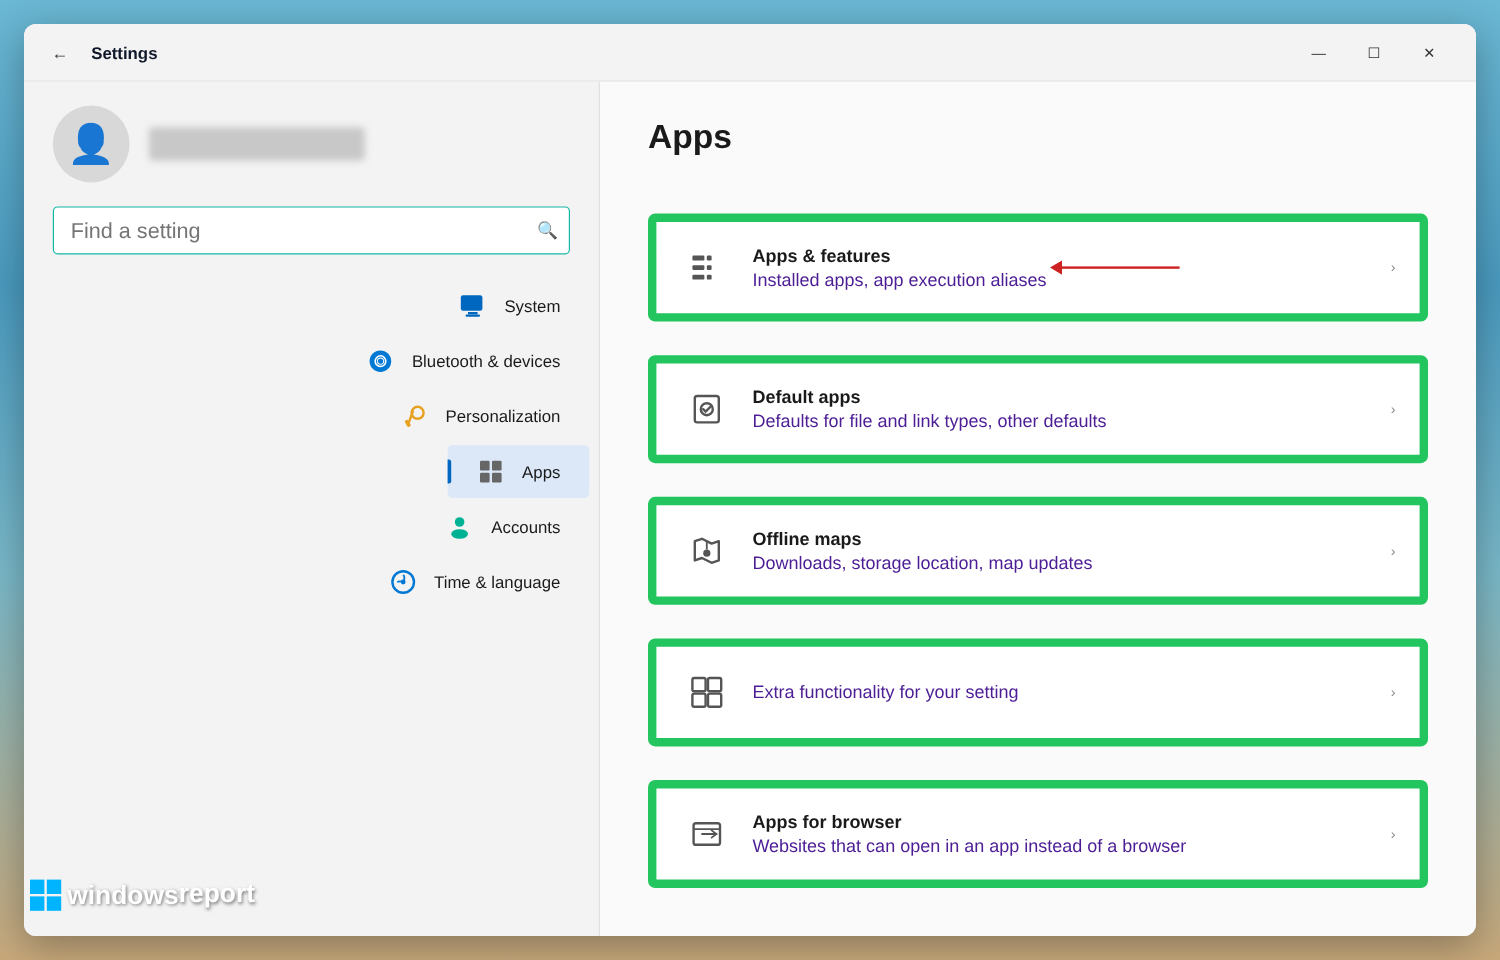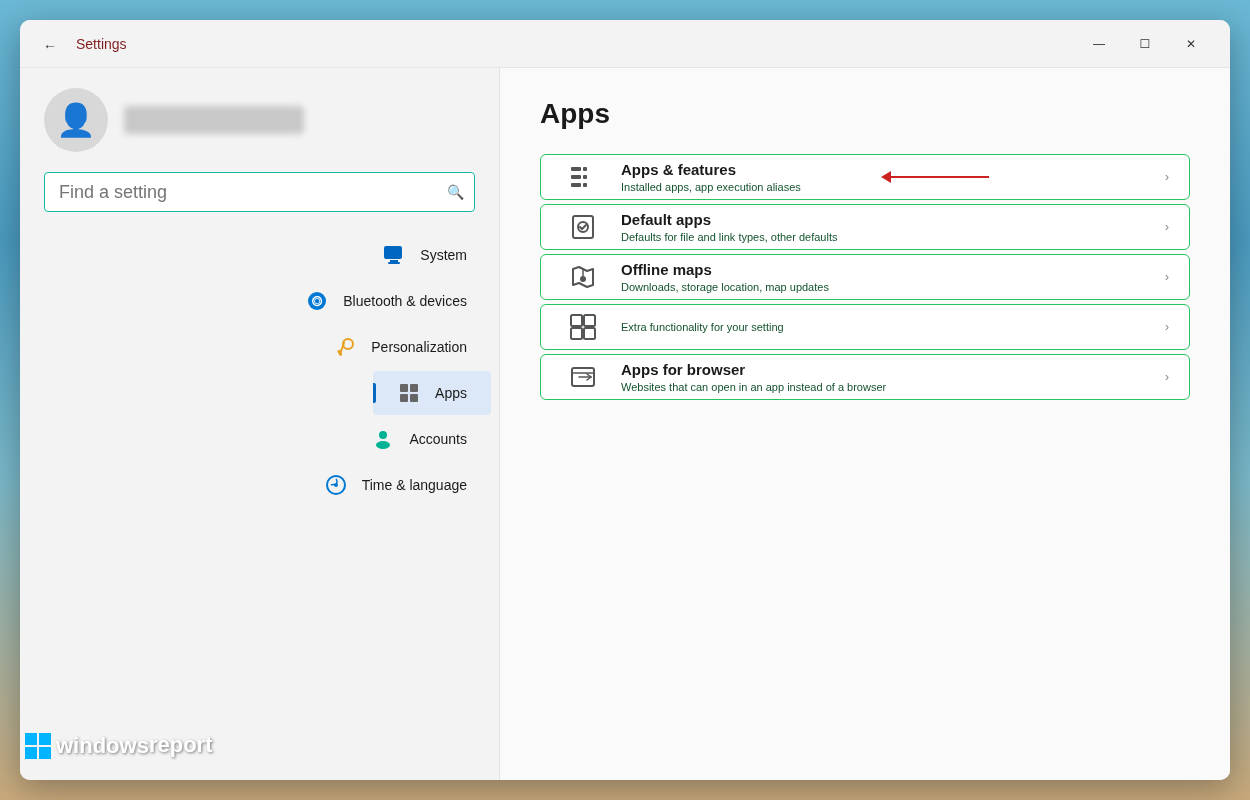--- a/index.html
+++ b/index.html
@@ -53,22 +53,22 @@
       cursor: pointer;
       display: flex;
       align-items: center;
       justify-content: center;
       font-size: 14px;
       color: #333;
     }
 
     .titlebar-title {
       font-size: 14px;
-      font-weight: 400;
-      color: #7f1d1d;
+      font-weight: 700;
+      color: #0f172a;
     }
 
     .window-controls {
       display: flex;
       gap: 0;
     }
 
     .wc-btn {
       width: 46px;
       height: 32px;
@@ -248,25 +248,26 @@
       display: flex;
       flex-direction: column;
       gap: 4px;
     }
 
     .setting-item {
       display: flex;
       align-items: center;
       background: white;
       border-radius: 6px;
-      padding: 0 20px;
+      padding: 16px 20px;
       cursor: pointer;
-      border: 1px solid #22c55e;
+      border: 7px solid #22c55e;
       transition: background 0.1s;
       position: relative;
+      margin-top: 24px;
     }
 
     .setting-icon-wrap {
       width: 44px;
       height: 44px;
       display: flex;
       align-items: center;
       justify-content: center;
       margin-right: 16px;
       flex-shrink: 0;
@@ -279,22 +280,22 @@
     }
 
     .setting-title {
       font-size: 15px;
       font-weight: 600;
       color: #1a1a1a;
       margin-bottom: 3px;
     }
 
     .setting-desc {
-      font-size: 11px;
-      color: #14532d;
+      font-size: 15px;
+      color: #4c1d95;
     }
 
     .chevron-right {
       color: #888;
       font-size: 12px;
       margin-left: 8px;
     }
 
     
     .red-arrow {

